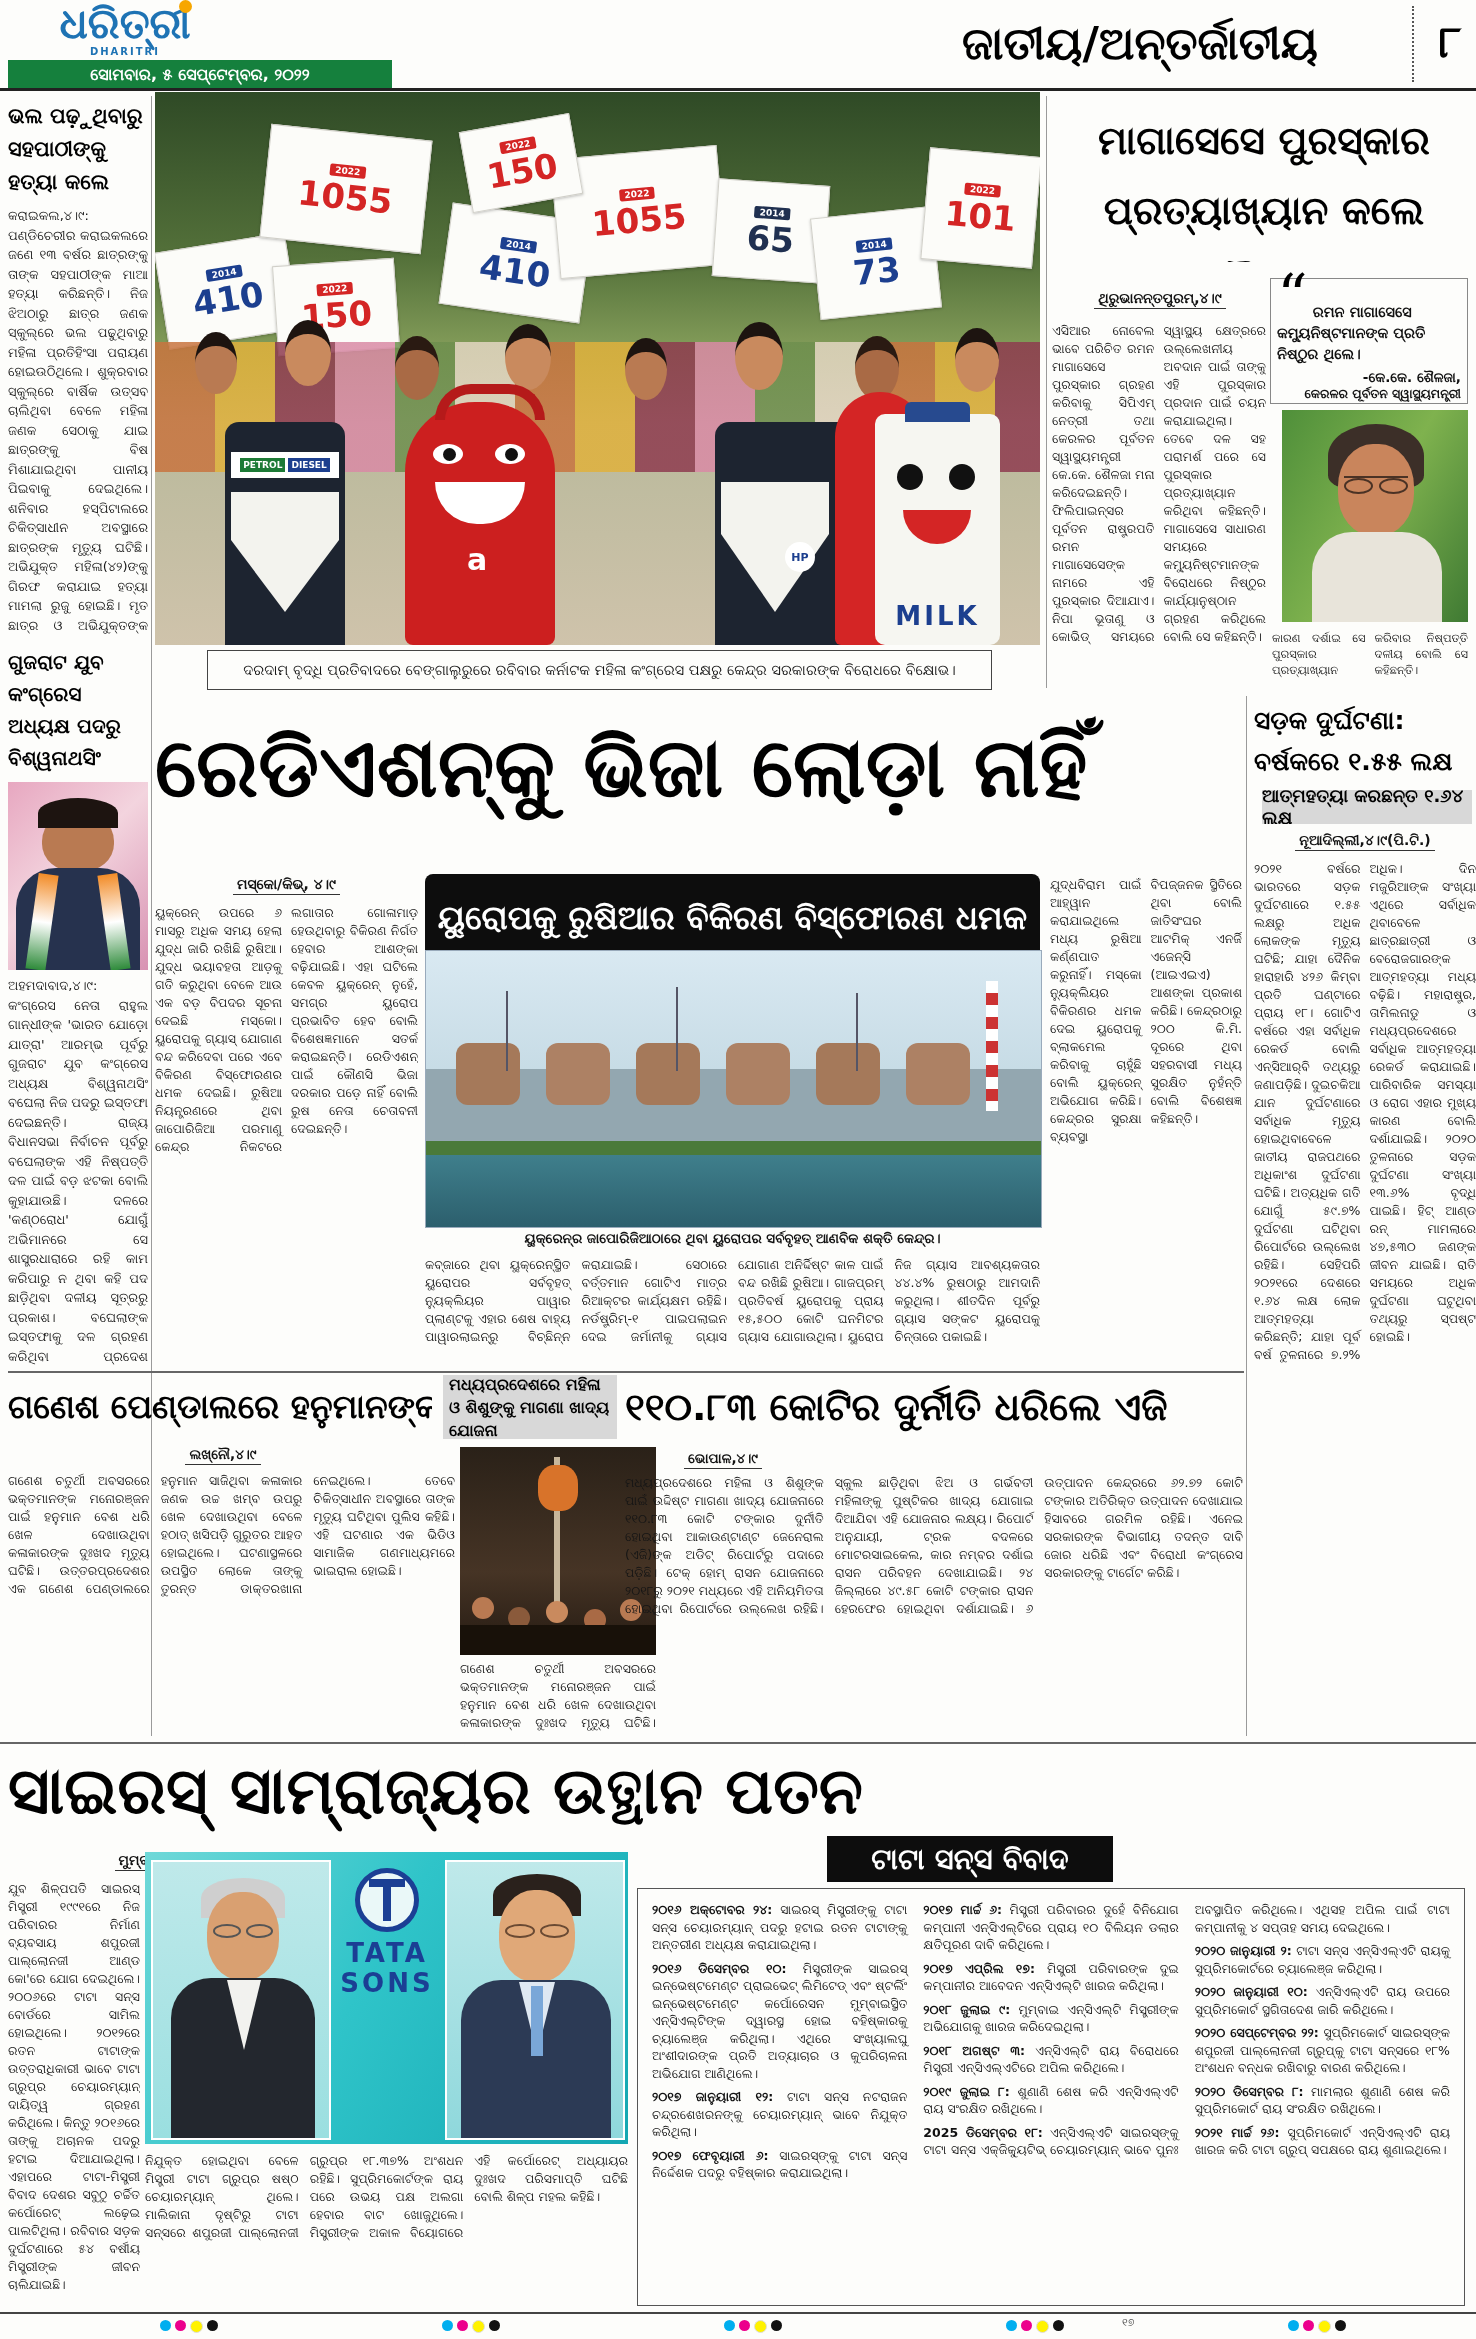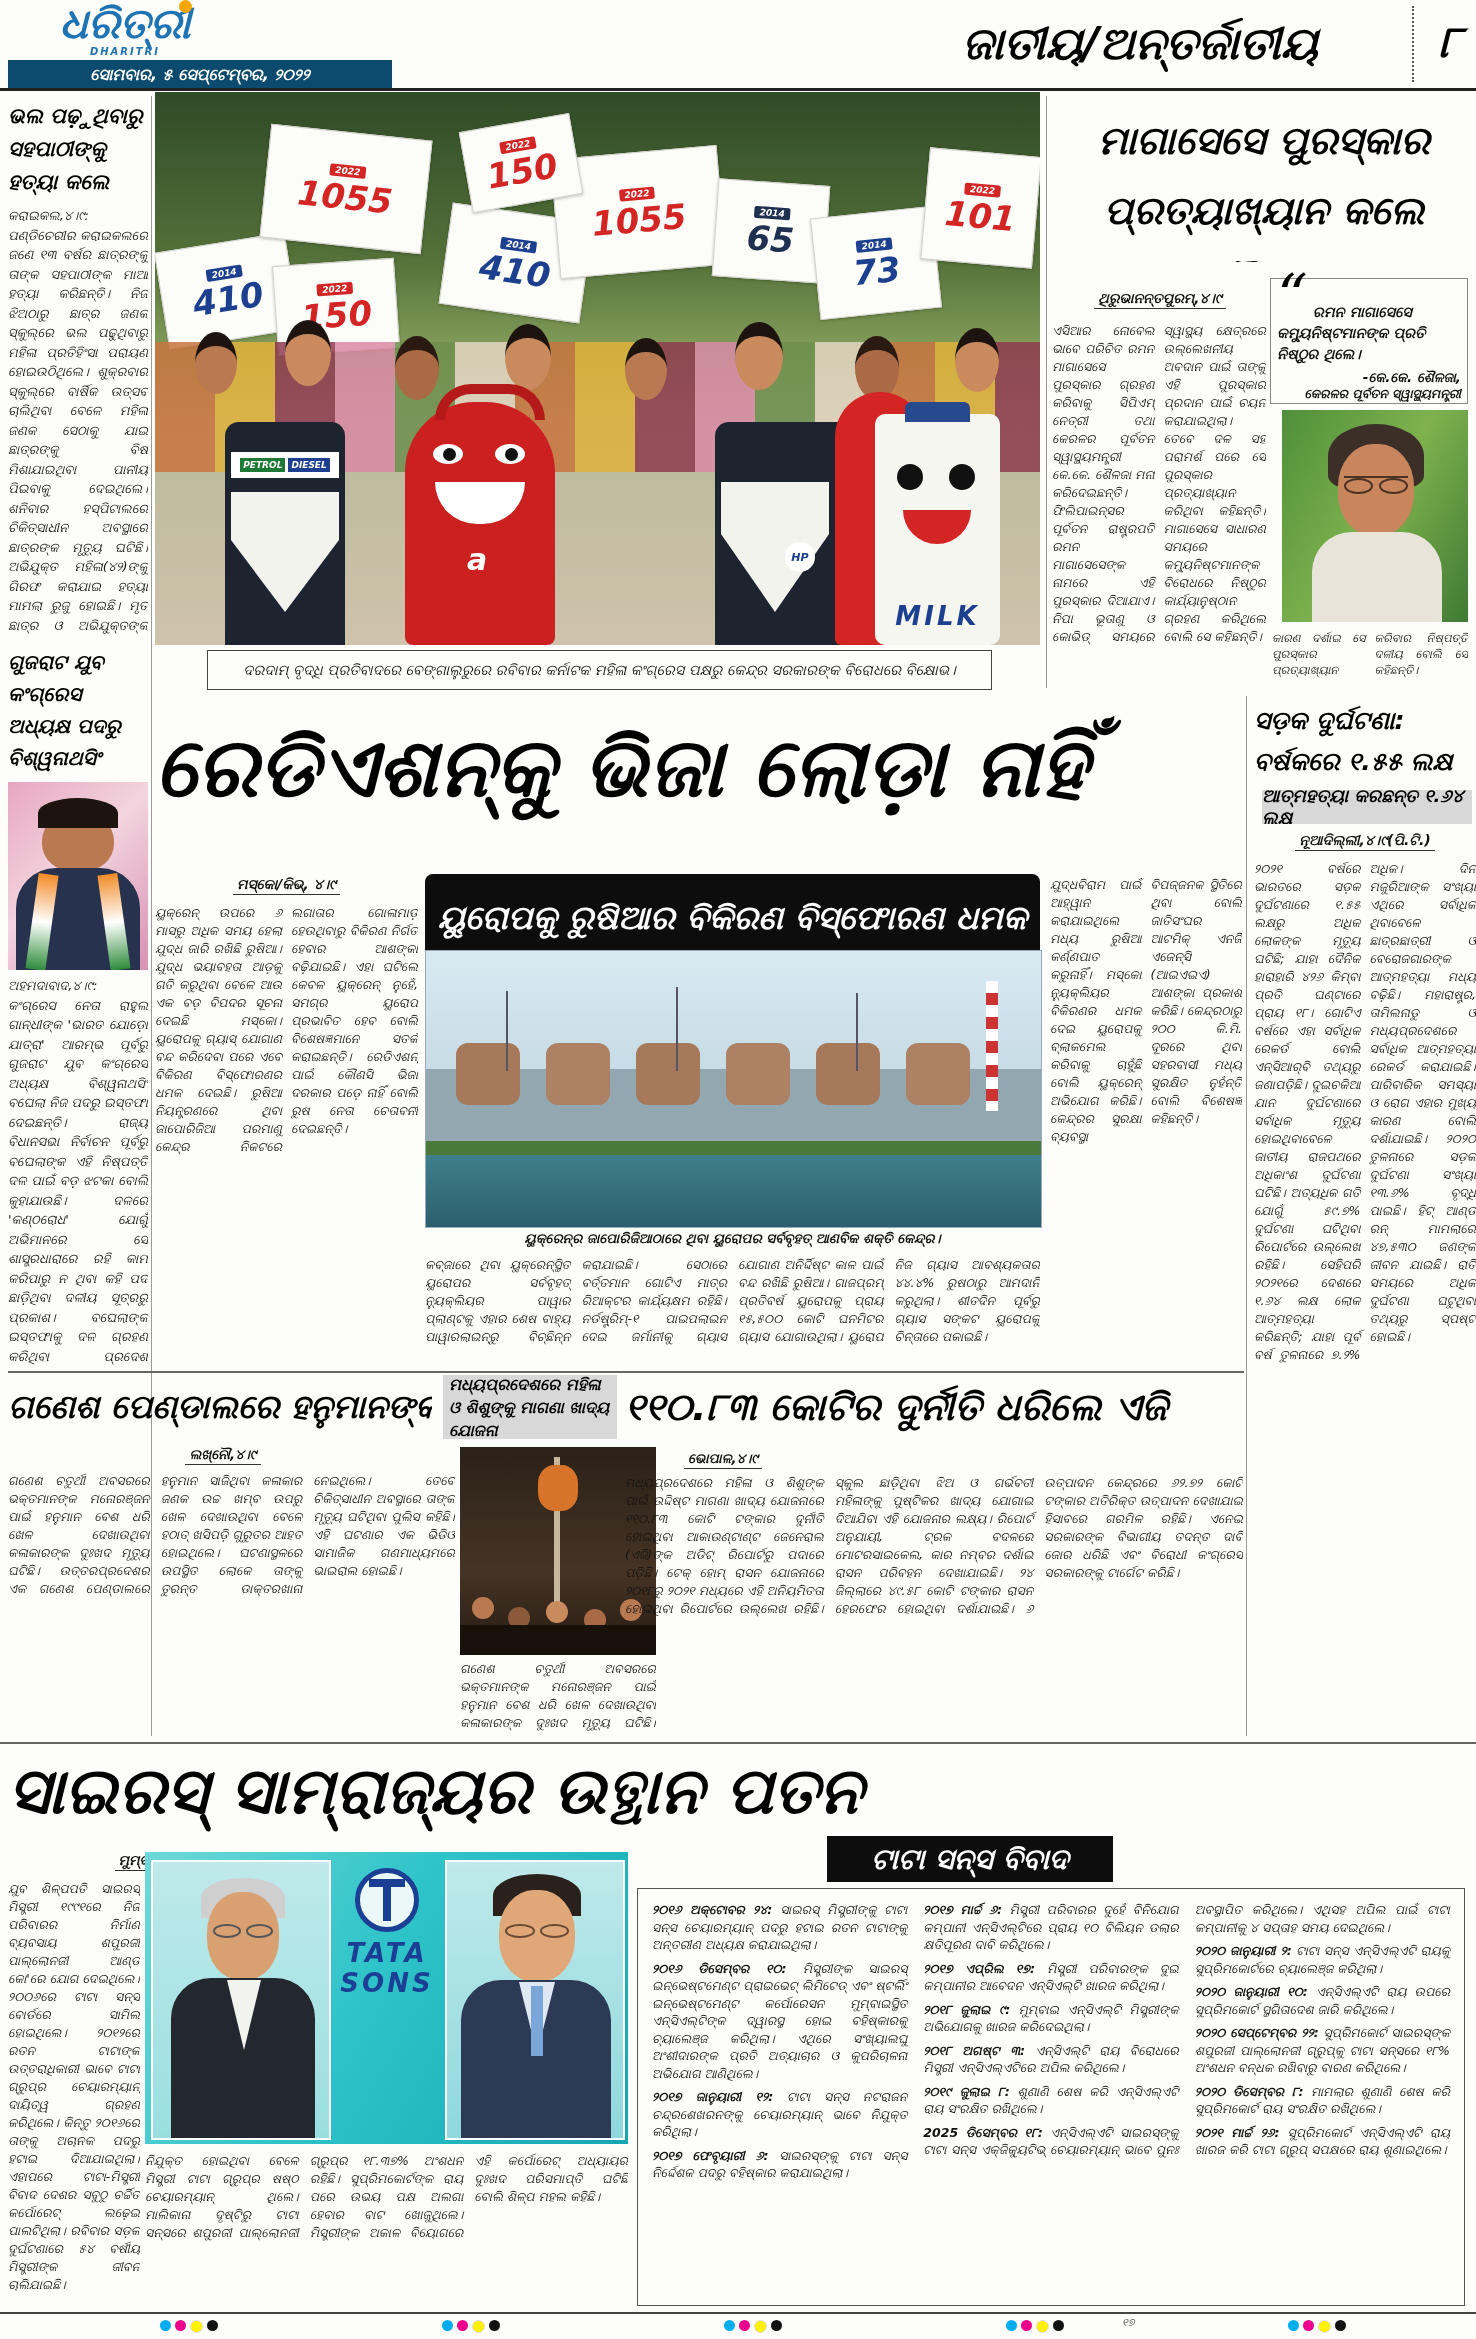--- a/index.html
+++ b/index.html
@@ -1,16 +1,16 @@
 <!DOCTYPE html>
 <html><head>
 <meta charset="utf-8">
 <style>
   html,body{margin:0;padding:0;background:#e8e8e4;font-family:"DejaVu Sans","Liberation Sans",sans-serif;}
-  .page{position:relative;width:1476px;height:2339px;background:#fdfdfb;margin:0 auto;overflow:hidden;color:#111;font-style:italic;}
+  .page{position:relative;width:1476px;height:2339px;background:#fdfdfb;margin:0 auto;overflow:hidden;color:#111;}
   .abs{position:absolute;}
   .b{font-weight:bold;}
   .ctr{text-align:center;}
   .body-txt{font-size:12.5px;line-height:18px;text-align:justify;overflow:hidden;color:#151515;}
   .cols2{column-count:2;column-gap:9px;}
   .cols3{column-count:3;column-gap:11px;}
   .cols4{column-count:4;column-gap:11px;}
   .hl{font-weight:bold;color:#000;overflow:hidden;}
   .dateline{font-weight:bold;font-size:14px;text-align:center;}
   .dateline span{border-bottom:1.5px solid #333;padding:0 4px 2px;}
@@ -36,21 +36,21 @@
 
 <div class="page">
 
   <div class="abs" style="left:50px;top:2px;width:150px;height:58px;text-align:center;">
     <div style="position:relative;font-weight:bold;font-size:42px;line-height:44px;color:#1e73b4;">
       <span>ଧରିତ୍ରୀ</span>
       <span style="position:absolute;right:8px;top:-2px;width:13px;height:13px;border-radius:50%;background:#f7a600;"></span>
     </div>
     <div style="font-size:10px;font-weight:bold;letter-spacing:2px;color:#1e73b4;">DHARITRI</div>
   </div>
-  <div class="abs" style="left:8px;top:60px;width:384px;height:28px;background:#0c4a6e;color:#fff;display:flex;align-items:center;justify-content:center;font-size:16px;font-weight:bold;">
+  <div class="abs" style="left:8px;top:60px;width:384px;height:28px;background:#15803d;color:#fff;display:flex;align-items:center;justify-content:center;font-size:16px;font-weight:bold;">
     <span>ସୋମବାର, ୫ ସେପ୍ଟେମ୍ବର, ୨୦୨୨</span>
   </div>
   <div class="abs hrule" style="left:0;top:88px;width:1476px;height:3px;"></div>
   <div class="abs hl ctr" style="left:860px;top:12px;width:560px;height:66px;font-size:45px;line-height:64px;">ଜାତୀୟ/ଅନ୍ତର୍ଜାତୀୟ</div>
   <div class="abs" style="left:1412px;top:6px;height:76px;border-left:2px dotted #555;"></div>
   <div class="abs hl" style="left:1428px;top:12px;width:44px;height:60px;font-size:44px;line-height:60px;text-align:center;">୮</div>
 
   <div class="abs vrule" style="left:151px;top:96px;height:1640px;"></div>
   <div class="abs vrule" style="left:1046px;top:96px;height:592px;"></div>
   <div class="abs vrule" style="left:1246px;top:696px;height:1040px;"></div>

